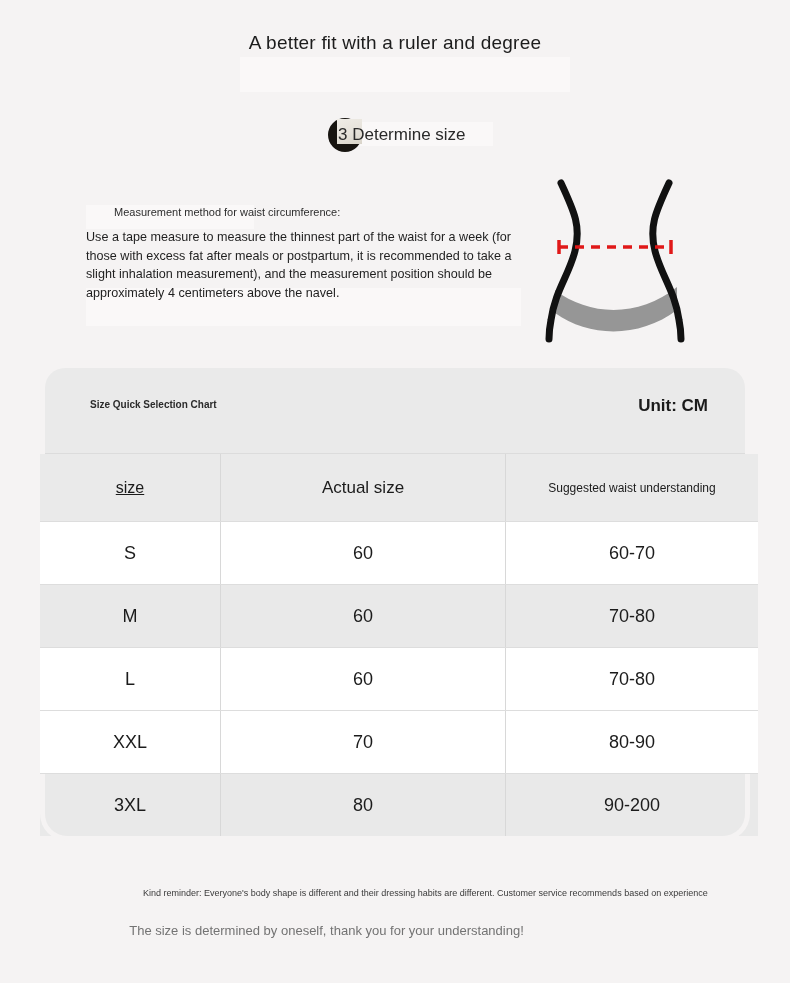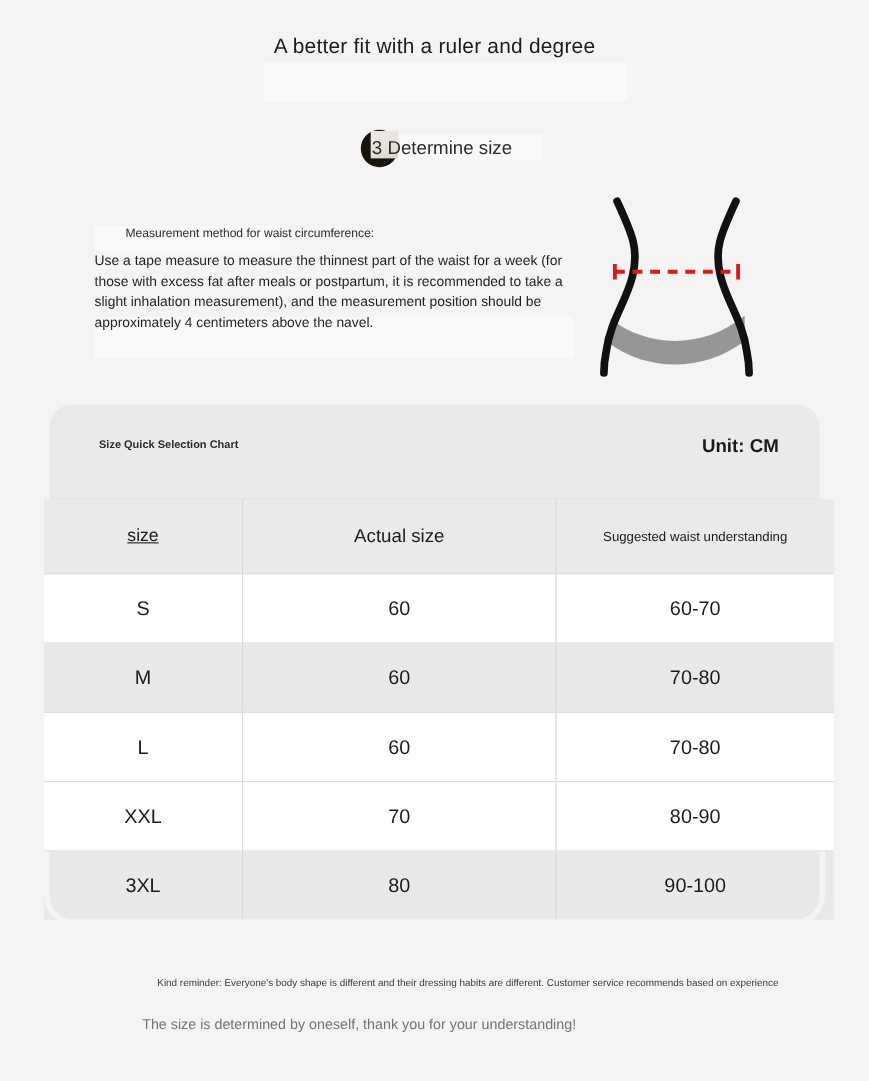--- a/index.html
+++ b/index.html
@@ -272,21 +272,21 @@
         <td>70-80</td>
       </tr>
       <tr class="row-light">
         <td>XXL</td>
         <td>70</td>
         <td>80-90</td>
       </tr>
       <tr class="row-dark">
         <td>3XL</td>
         <td>80</td>
-        <td>90-100</td>
+        <td>90-200</td>
       </tr>
     </tbody>
   </table>
 
   <div id="chart-bottom-round"></div>
 </div>
 
 <div id="footer-note">Kind reminder: Everyone's body shape is different and their dressing habits are different. Customer service recommends based on experience</div>
 <div id="footer-main">The size is determined by oneself, thank you for your understanding!</div>
 

